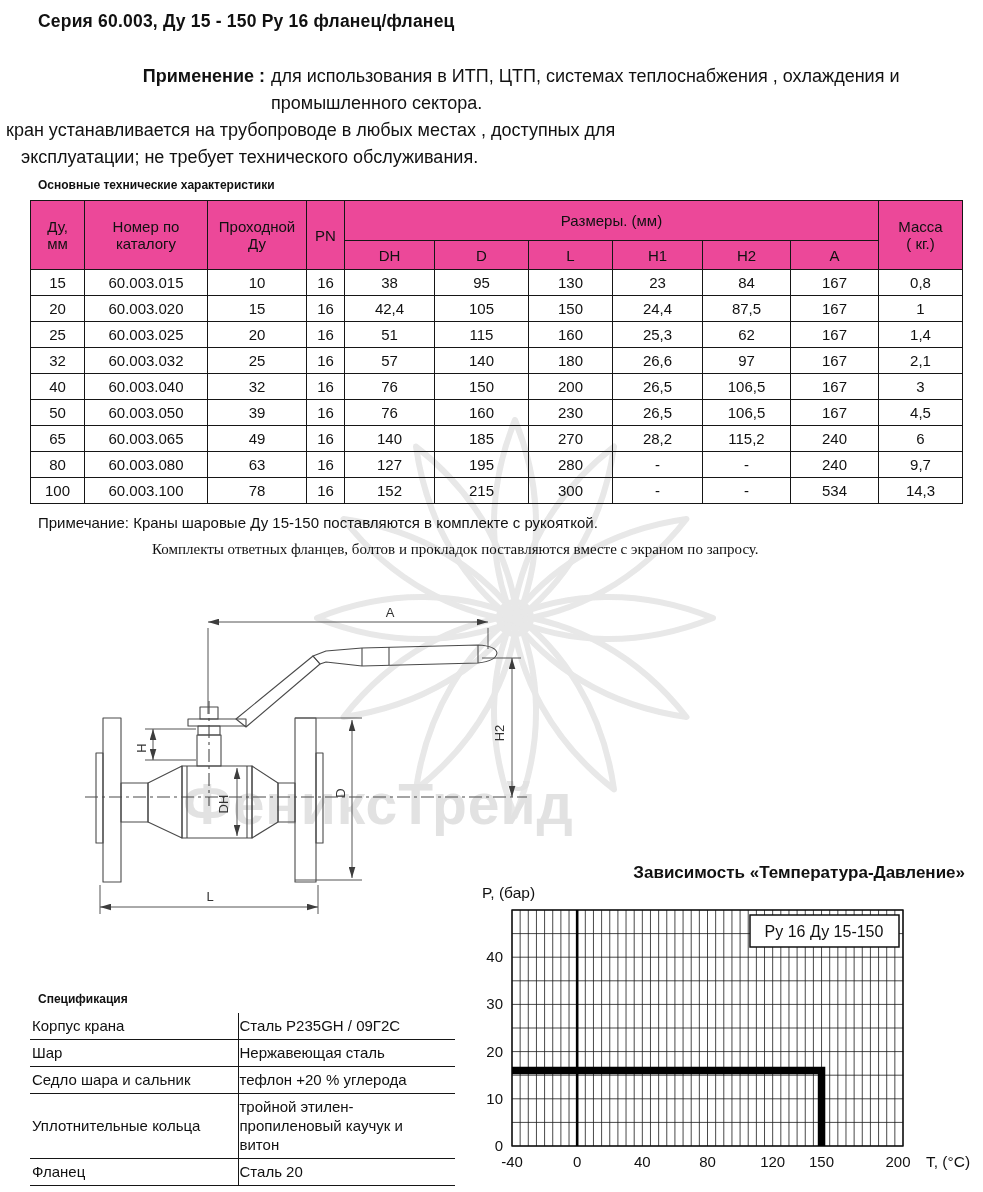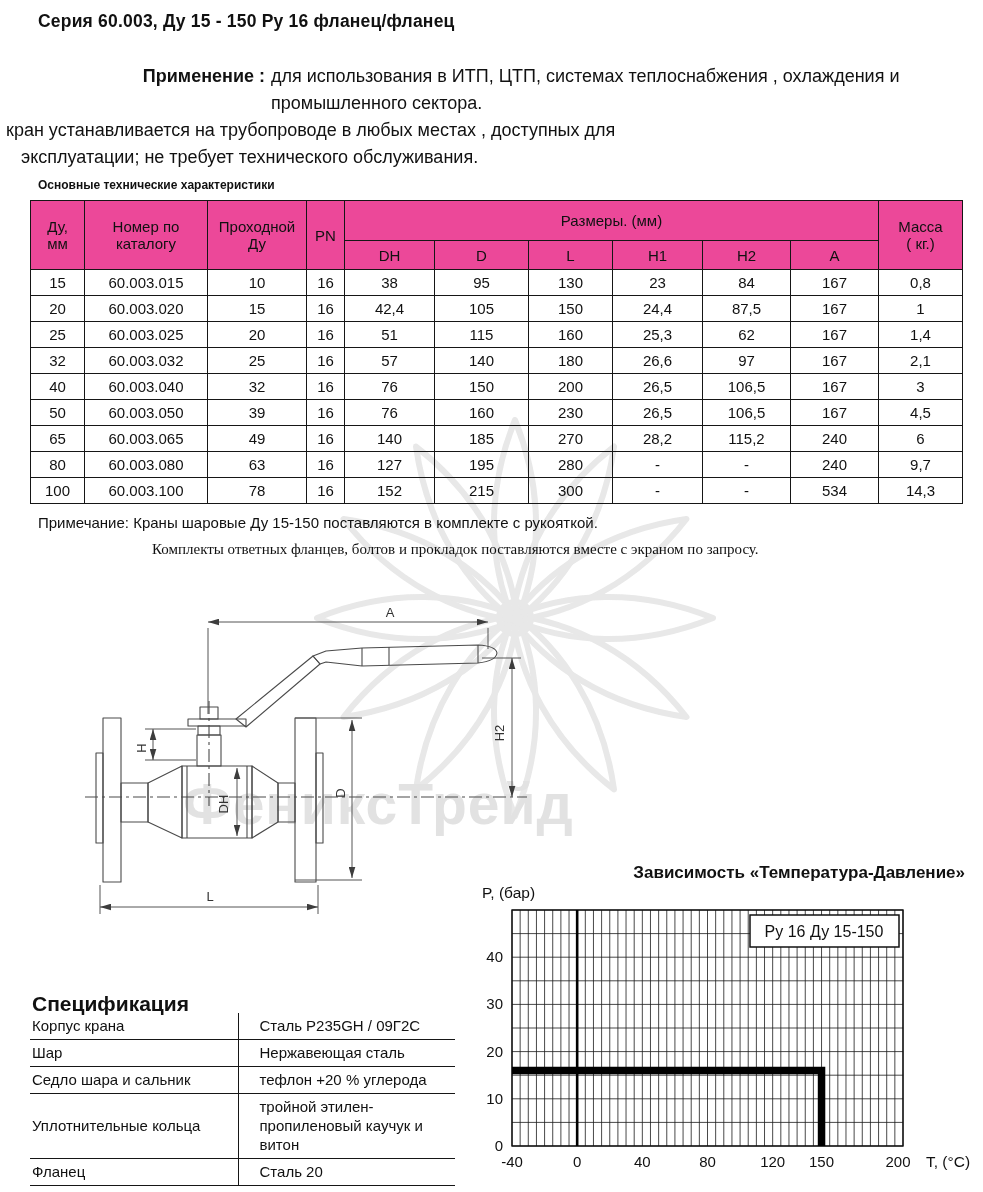--- a/index.html
+++ b/index.html
@@ -23,25 +23,25 @@
   table.tech tbody td{height:25px;background:transparent;}
   .note{left:38px;top:509px;font-size:15px;line-height:27px;width:920px;}
   .note b{font-weight:normal;}
   .note-l2{margin-left:114px;font-family:Liberation Serif, serif;}
   .wm-text{left:183px;top:771px;font-size:57px;font-weight:bold;color:#e2e2e2;
         letter-spacing:1px;white-space:nowrap;z-index:0;}
   .wm-svg{left:305px;top:400px;z-index:0;}
   .draw-svg{left:60px;top:595px;z-index:1;}
   .chart-title{left:480px;top:863px;width:485px;text-align:right;font-size:17px;font-weight:bold;z-index:1;}
   .chart-svg{left:478px;top:882px;z-index:1;}
-  .spec-heading{left:32px;top:992px;font-size:21px;}
+  .spec-heading{left:38px;top:992px;font-size:12px;}
   .spec-wrap{left:30px;top:1013px;z-index:1;}
   table.spec{border-collapse:collapse;table-layout:fixed;width:425px;font-size:15px;}
   table.spec td{border-bottom:1.6px solid #161616;vertical-align:middle;padding:3px 4px 4px 2px;margin-top:7px;}
-  table.spec td.val{border-left:1.6px solid #161616;padding-left:21px;white-space:pre-line;line-height:19px;}
+  table.spec td.val{border-left:1.6px solid #161616;padding-left:1px;white-space:pre-line;line-height:19px;}
   svg text{font-family:"Liberation Sans",sans-serif;}
 </style>
 </head>
 <body>
 
 <div id="page">
 
   <svg class="abs wm-svg" width="430" height="440" viewBox="0 0 430 440">
     <g transform="translate(210,218)" stroke="#e4e4e4" stroke-width="6" fill="none" stroke-linejoin="round" opacity="0.85">
       <g id="petals">

